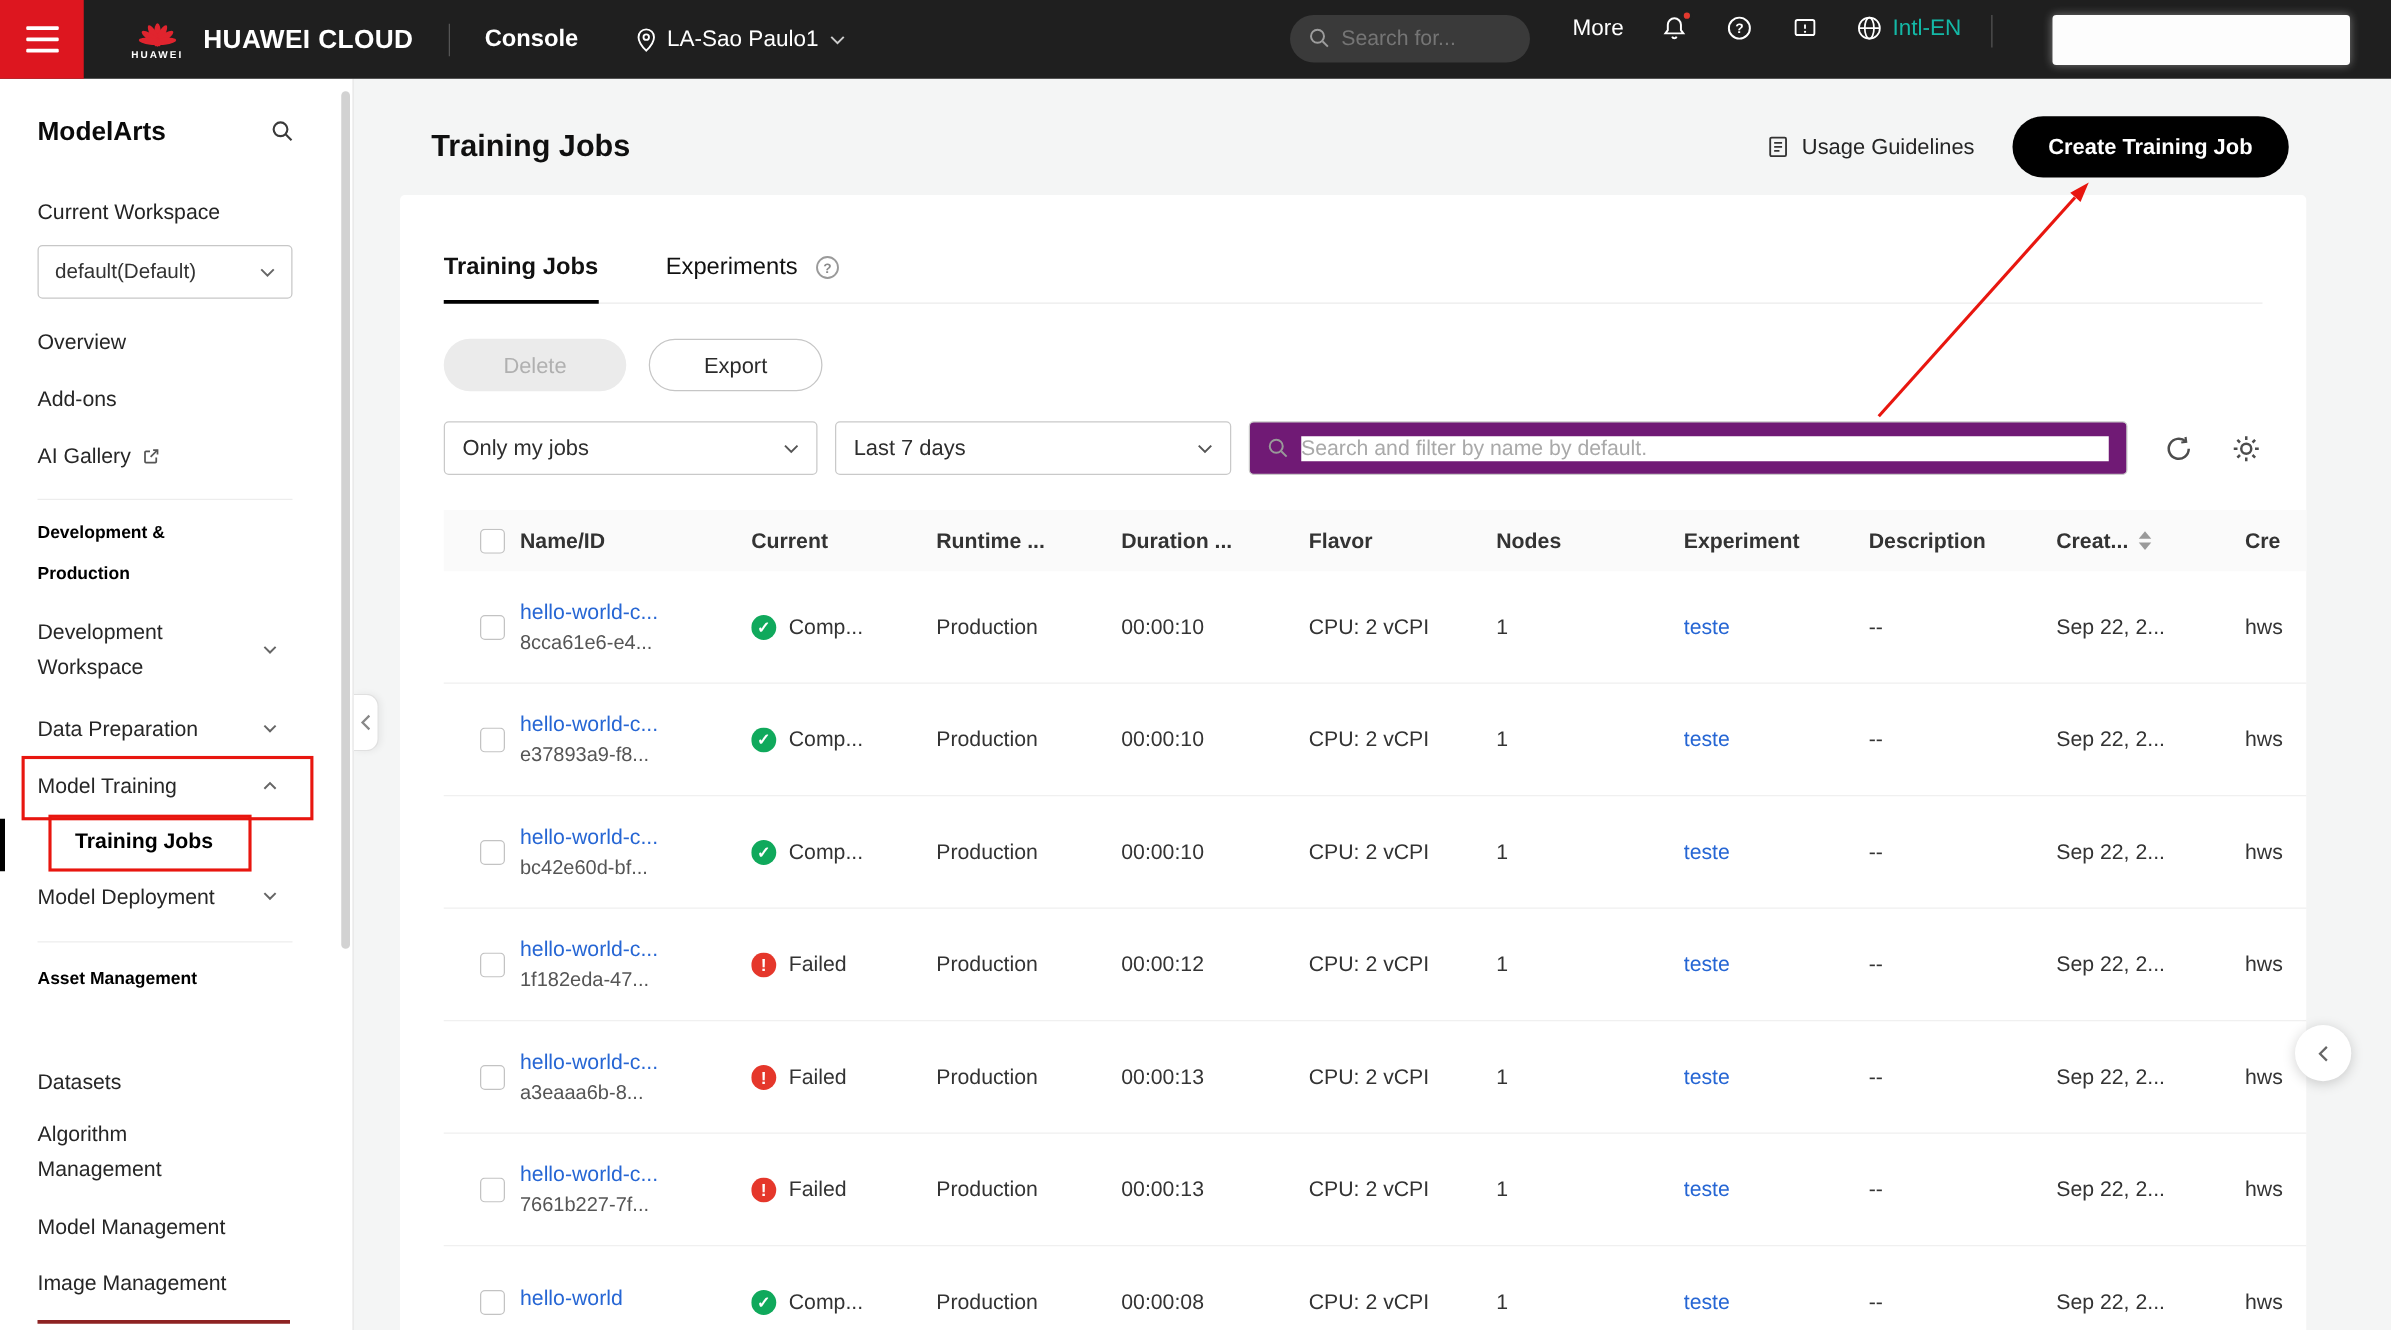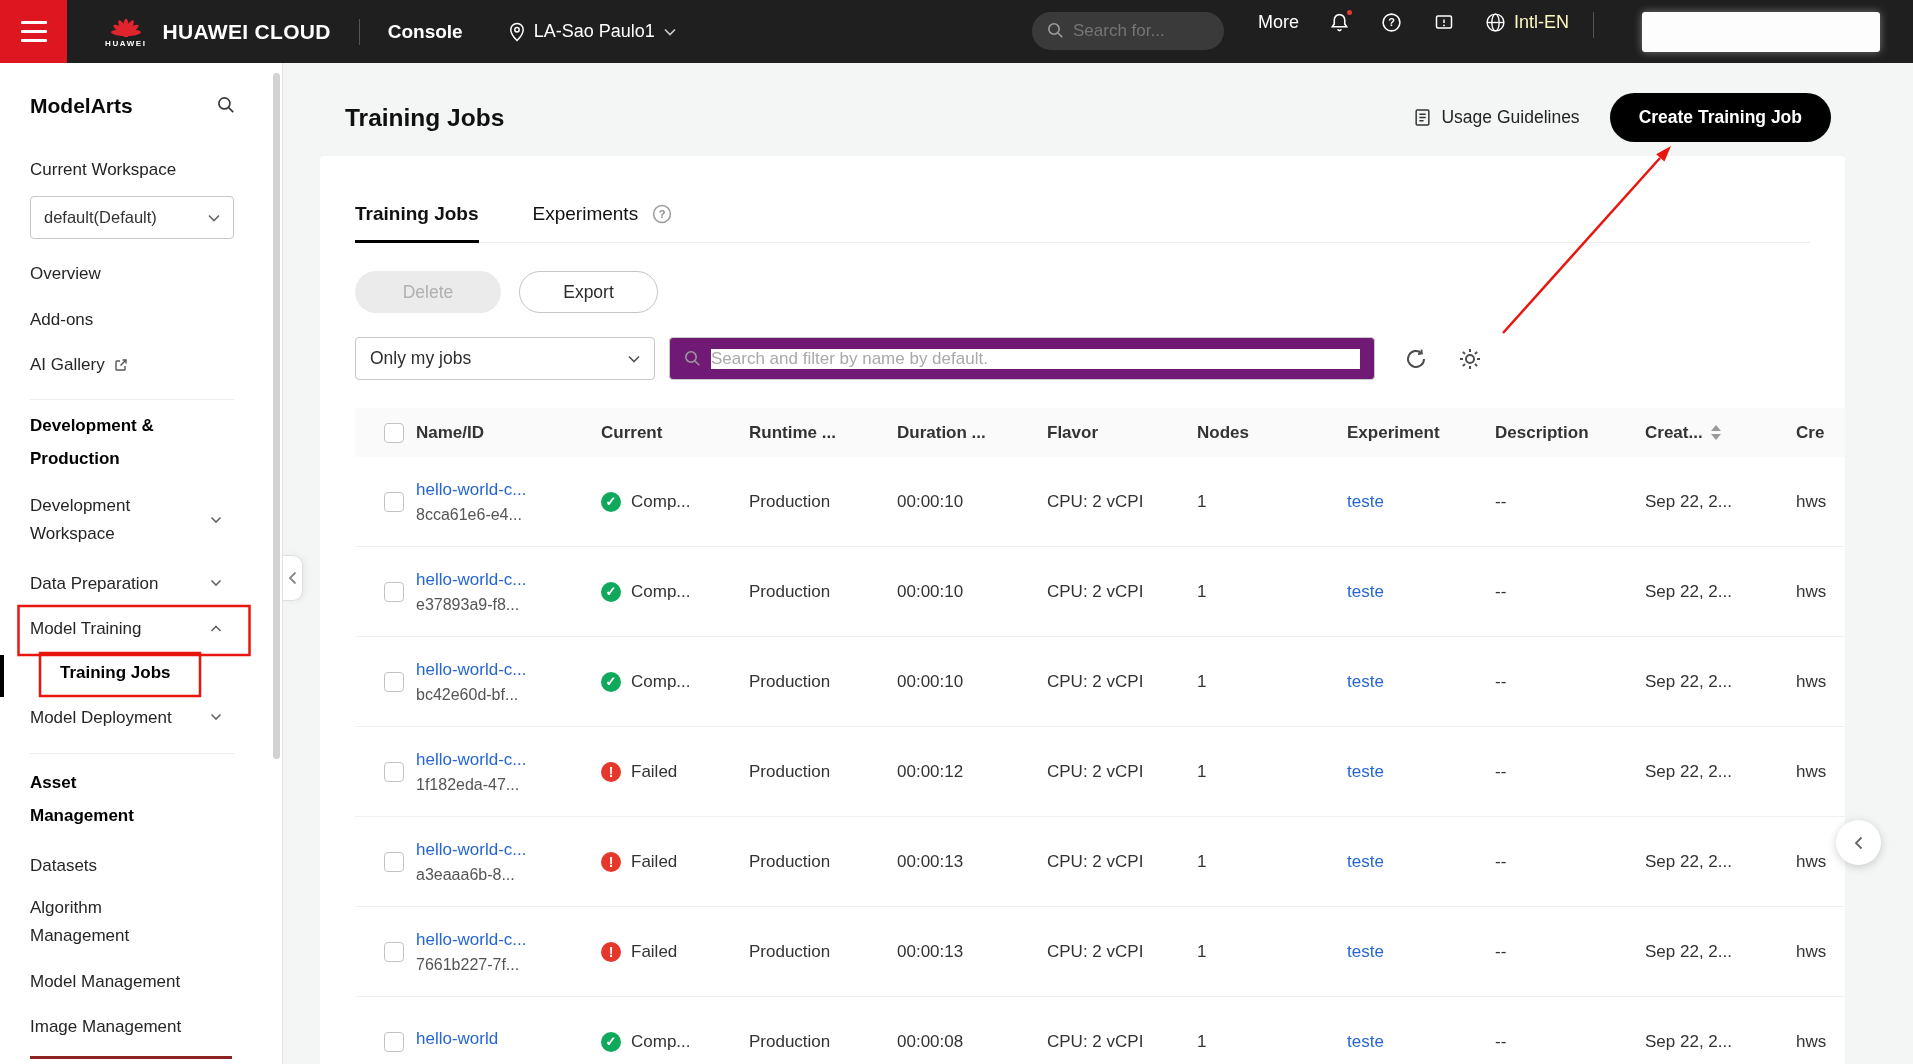--- a/index.html
+++ b/index.html
@@ -15,36 +15,36 @@
   .brand { margin-left:16px; font-size:21px; font-weight:700; color:#fff; letter-spacing:.3px; white-space:nowrap; }
   .tb-sep { width:1px; height:26px; background:#545454; margin:0 28px; flex:none; }
   .console-label { font-size:19px; font-weight:700; color:#fff; cursor:pointer; }
   .region { margin-left:46px; display:flex; align-items:center; gap:9px; color:#fff; font-size:18px; cursor:pointer; }
   .tb-right { margin-left:auto; margin-right:33px; display:flex; align-items:flex-start; }
   .tb-search { width:192px; height:38px; background:#3a3a3a; border-radius:19px; display:flex; align-items:center; gap:9px; padding:0 15px; color:#9c9c9c; }
   .tb-search input { flex:1; min-width:0; background:transparent; border:0; outline:0; color:#a0a0a0; font-size:17px; font-family:inherit; }
   .more-label { margin-left:34px; font-size:18px; color:#fff; cursor:pointer; }
   .tb-ic { margin-left:30px; position:relative; width:22px; height:22px; display:flex; align-items:center; justify-content:center; cursor:pointer; }
   .badge-dot { position:absolute; top:-4px; right:-3px; width:9px; height:9px; border-radius:50%; background:#e3392e; border:2px solid #1f1f1f; }
-  .locale { margin-left:30px; display:flex; align-items:center; gap:8px; color:#fef9c3; font-size:18px; cursor:pointer; }
+  .locale { margin-left:30px; display:flex; align-items:center; gap:8px; color:#14b8a6; font-size:18px; cursor:pointer; }
   .account-redacted { width:238px; height:40px; background:#fdfdfd; border-radius:3px; margin-left:24px; box-shadow:0 0 8px rgba(255,255,255,.4); cursor:pointer; }
 
   
   .sidebar { position:absolute; left:0; top:63px; width:283px; height:1001px; background:#fff; border-right:1px solid #e4e4e4; z-index:20; }
   .sidebar > * { position:absolute; }
   .sb-title { left:30px; top:31px; font-size:21px; font-weight:700; color:#0a0a0a; }
   .sb-search { left:217px; top:33px; color:#3a3a3a; cursor:pointer; }
   .ws-label { left:30px; top:97px; font-size:17px; color:#242424; }
   .ws-select { left:30px; top:133px; width:204px; height:43px; border:1px solid #c7c7c7; border-radius:4px; display:flex; align-items:center; justify-content:space-between; padding:16px 13px; font-size:16.5px; color:#333; cursor:pointer; background:#fff; }
   .sb-item { left:30px; font-size:17px; color:#262626; line-height:22px; cursor:pointer; width:160px; }
   .si-overview{top:200px} .si-addons{top:246px}
   .si-gallery{top:291px; display:flex; gap:9px; align-items:center; width:auto;}
   .sb-divider { left:30px; width:204px; height:1px; background:#ededed; }
   .d1{top:336px} .d2{top:690px}
-  .sb-section { left:30px; width:150px; font-size:17px; font-weight:700; color:#000; line-height:33px; }
+  .sb-section { left:30px; width:150px; font-size:14px; font-weight:700; color:#000; line-height:33px; }
   .si-secdev{top:346px} .si-secasset{top:703px}
   .si-devws{top:429px; line-height:28px;}
   .si-dataprep{top:510px}
   .si-mt{top:555px}
   .si-tj{top:599px; left:60px; font-weight:700; color:#000; width:130px;}
   .si-md{top:644px}
   .si-datasets{top:792px}
   .si-alg{top:831px; line-height:28px;}
   .si-modelm{top:908px}
   .si-imagem{top:953px}
@@ -291,20 +291,26 @@
         <button class="pill export">Export</button>
       </div>
 
       <div class="filter-row">
         <div class="select sel-scope">
           <span>Only my jobs</span>
           <svg class="sel-chev" width="12" height="8" viewBox="0 0 12 8" fill="none" stroke="#555" stroke-width="1.6">
               <path d="M1 1.5l5 5 5-5"></path>
             </svg>
         </div>
+        <div class="select sel-range">
+          <span>Last 7 days</span>
+          <svg class="sel-chev" width="12" height="8" viewBox="0 0 12 8" fill="none" stroke="#555" stroke-width="1.6">
+              <path d="M1 1.5l5 5 5-5"></path>
+            </svg>
+        </div>
         <div class="searchbox">
           <svg width="17" height="17" viewBox="0 0 17 17" fill="none" stroke="currentColor" stroke-width="1.6">
               <circle cx="7" cy="7" r="5.2"></circle>
               <path d="M11 11l4.3 4.3"></path>
             </svg>
           <input placeholder="Search and filter by name by default." style="">
         </div>
         <div class="icon-btn">
           <svg width="24" height="24" viewBox="0 0 24 24" fill="none" stroke="#4d4d4d" stroke-width="2">
             <path d="M20 12a8 8 0 1 1-2.5-5.8"></path>

